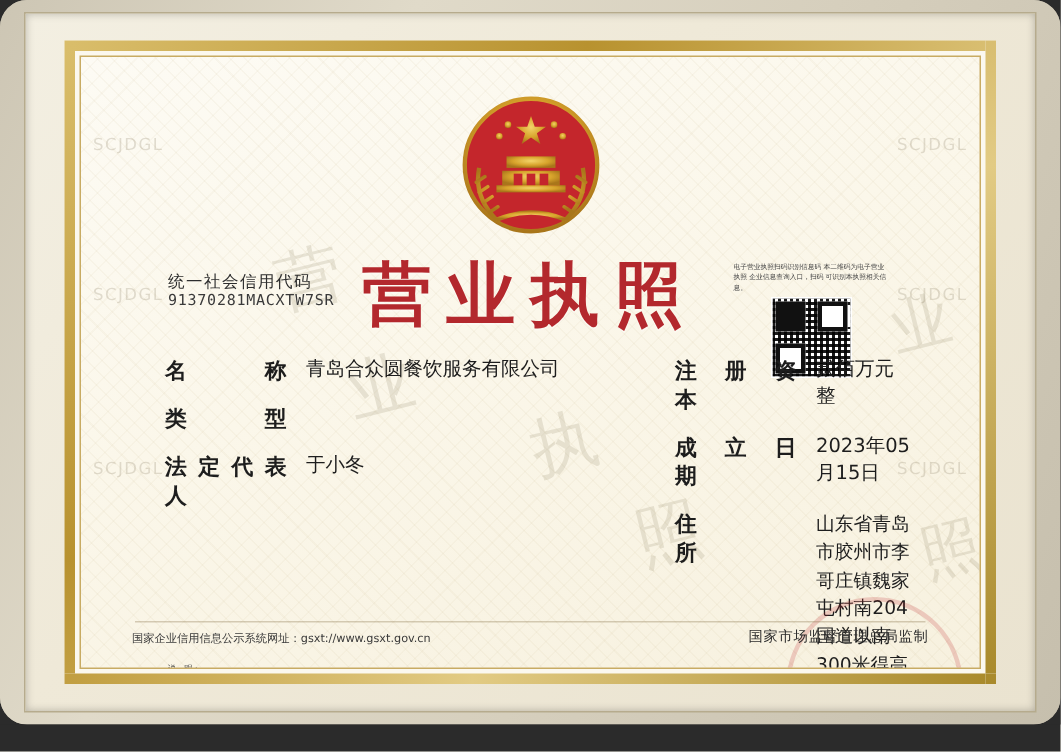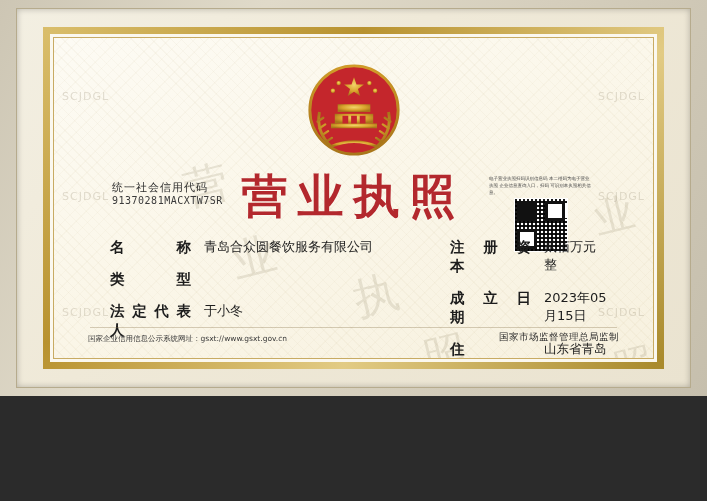--- a/index.html
+++ b/index.html
@@ -3,24 +3,25 @@
 <meta charset="utf-8">
 <style>
   html, body {
     margin: 0;
     padding: 0;
     background: #2b2b2b;
   }
   #page {
     position: relative;
     width: 707px;
-    height: 396px;
+    height: 483px;
     overflow: hidden;
     background: #b8b0a0;
     font-family: "DejaVu Sans", "Liberation Sans", sans-serif;
+    border-radius: 18px;
   }
   
   .photo-bg {
     position: absolute;
     inset: 0;
     background:
       linear-gradient(115deg, #cdc6b4 0%, #e0dac9 30%, #d6cfbd 60%, #c6bfad 100%);
   }
   .cert-outer {
     position: absolute;

